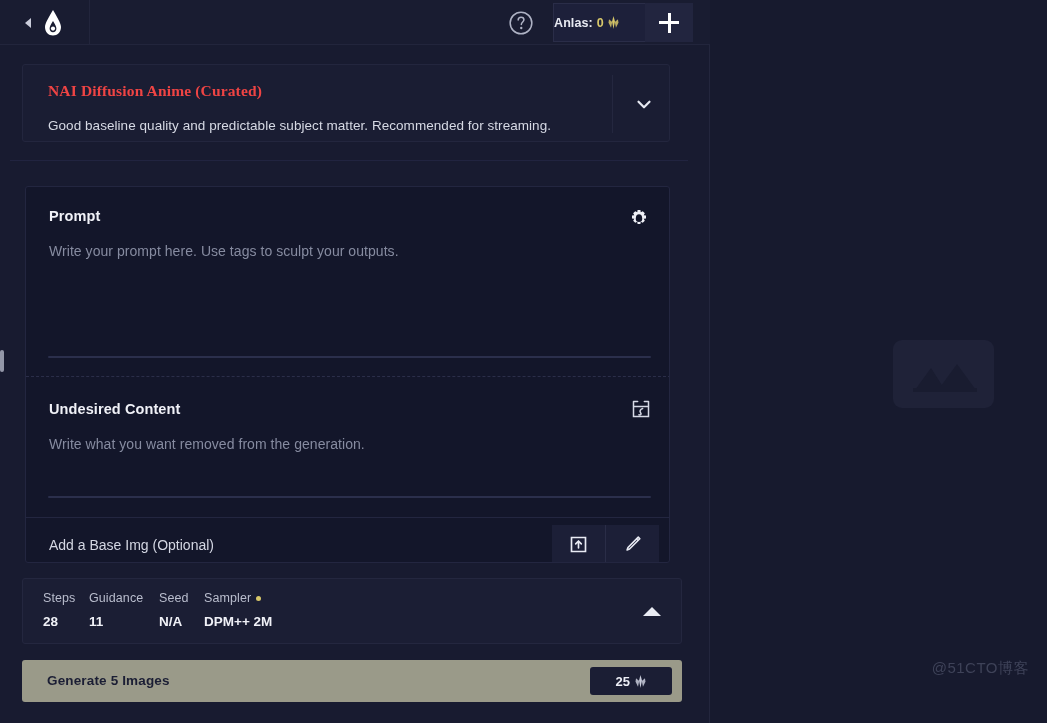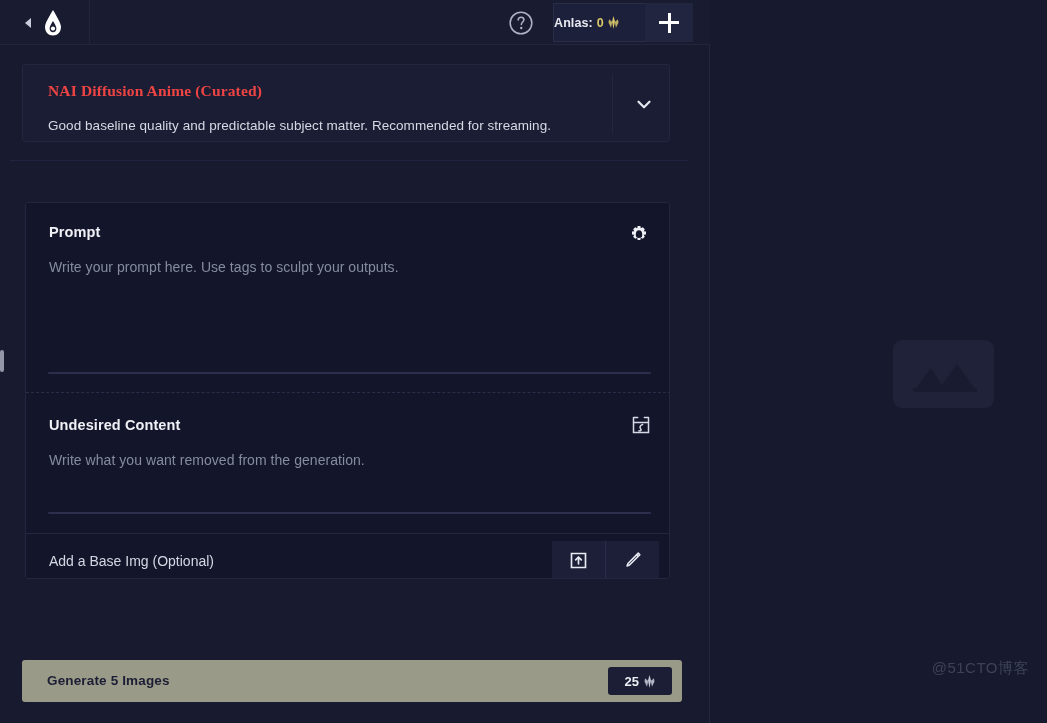--- a/index.html
+++ b/index.html
@@ -108,21 +108,20 @@
   }
 
   
   #prompt-card {
     position: absolute; left: 25px; top: 186px;
     width: 645px; height: 377px;
     background: #13162a;
     border: 1px solid #232640;
     border-radius: 3px;
     overflow: hidden;
-    margin-top: 16px;
   }
   .field-head {
     position: absolute; left: 23px;
     font-size: 14.5px; font-weight: bold; color: #f0f1f7; letter-spacing: .1px;
   }
   .field-placeholder {
     position: absolute; left: 23px;
     font-size: 14px; color: #868ba0; letter-spacing: .05px;
   }
   #prompt-title { top: 21px; }
@@ -200,21 +199,21 @@
     background: #9a9a89;
     border-radius: 3px;
     cursor: pointer;
   }
   #generate-label {
     position: absolute; left: 25px; top: 13px;
     font-size: 13.5px; font-weight: bold; color: #1b1e34; letter-spacing: .15px;
   }
   #generate-cost {
     position: absolute; right: 10px; top: 7px;
-    height: 28px; min-width: 50px; padding: 0 17px;
+    height: 28px; min-width: 50px; padding: 0 26px;
     background: #1b1e34; border-radius: 3px;
     display: flex; align-items: center; justify-content: center; gap: 5px;
   }
   #generate-cost-value { font-size: 13px; font-weight: bold; color: #eceef5; }
 
   
   #panel-scrollbar-track {
     position: absolute; left: 691px; top: 46px; width: 10px; height: 677px;
     background: transparent;
   }
@@ -322,20 +321,39 @@
       </div>
       <div class="img-btn">
         <svg width="21" height="21" viewBox="0 0 24 24">
           <path d="M18.6 3.6 L20.4 5.4 L8.6 17.2 L5.8 18.2 L6.8 15.4 Z" fill="none" stroke="#e9ebf4" stroke-width="1.8" stroke-linejoin="round"></path>
           <path d="M16.6 5.6 L18.4 7.4" fill="none" stroke="#e9ebf4" stroke-width="1.5"></path>
         </svg>
       </div>
     </div>
   </div>
 
+  <div id="settings-bar">
+    <div class="setting" id="set-steps">
+      <div class="setting-label">Steps</div>
+      <div class="setting-value">28</div>
+    </div>
+    <div class="setting" id="set-guidance">
+      <div class="setting-label">Guidance</div>
+      <div class="setting-value">11</div>
+    </div>
+    <div class="setting" id="set-seed">
+      <div class="setting-label">Seed</div>
+      <div class="setting-value">N/A</div>
+    </div>
+    <div class="setting" id="set-sampler">
+      <div class="setting-label"><span>Sampler</span><span id="sampler-dot"></span></div>
+      <div class="setting-value">DPM++ 2M</div>
+    </div>
+    <div id="settings-collapse"></div>
+  </div>
 
   <div id="generate-button">
     <span id="generate-label">Generate 5 Images</span>
     <span id="generate-cost">
       <span id="generate-cost-value">25</span>
       <svg class="anlas-glyph" viewBox="0 0 12 14">
         <path d="M6 0 L7.6 5.8 L6 14 L4.4 5.8 Z" fill="#c9ccda"></path>
         <path d="M1.1 3.4 L4.6 6.4 L3.3 12.6 L0.6 7.2 Z" fill="#c9ccda" opacity=".85"></path>
         <path d="M10.9 3.4 L7.4 6.4 L8.7 12.6 L11.4 7.2 Z" fill="#c9ccda" opacity=".85"></path>
       </svg>

